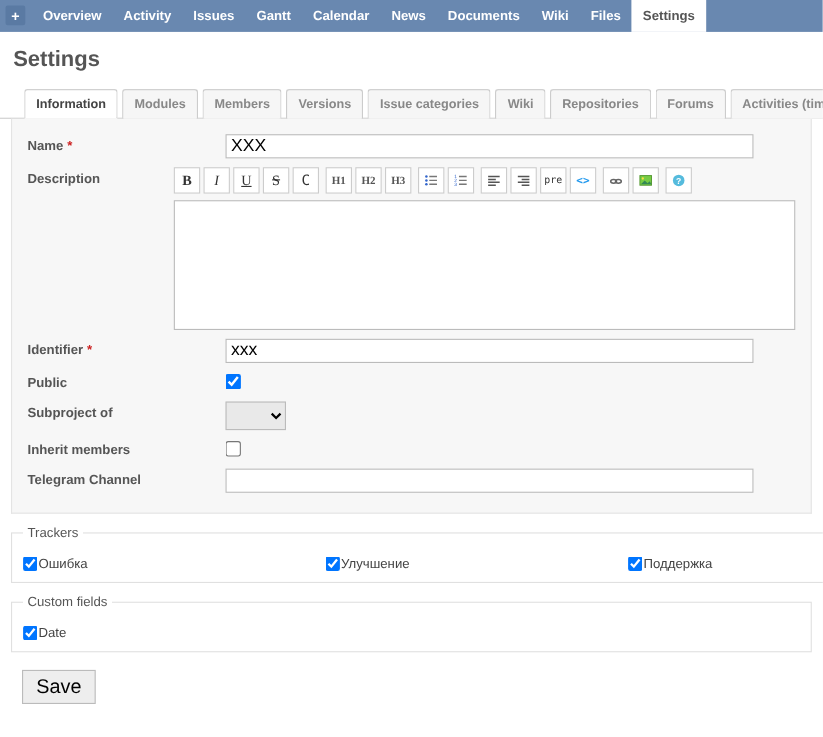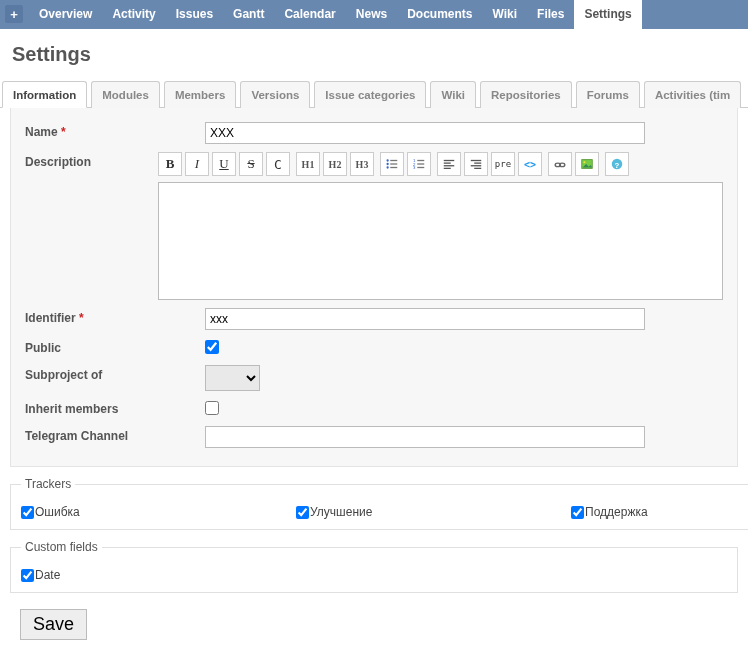--- a/index.html
+++ b/index.html
@@ -51,21 +51,21 @@
   font-size: 20px;
   font-weight: bold;
   color: #555;
   padding: 14px 0 14px 12px;
 }
 
 
 .tabs {
   display: flex;
   gap: 4px;
-  padding: 0 0 0 2px;
+  padding: 0 0 0 22px;
   border-bottom: 1px solid #ccc;
 }
 .tabs .tab {
   border: 1px solid #ccc;
   border-bottom: none;
   background: #f6f6f6;
   color: #888;
   font-size: 11.5px;
   font-weight: bold;
   padding: 7px 10px 6px;
@@ -99,25 +99,25 @@
   text-align: left;
   font-weight: bold;
   color: #555;
   padding-right: 8px;
   padding-top: 3px;
   font-size: 12px;
 }
 .row .req { color: #c22; font-weight: bold; }
 .row .field { flex: 1; }
 .row input[type=text] {
-  width: 440px;
+  width: 480px;
   height: 22px;
   border: 1px solid #bbb;
   padding: 0 4px;
-  font-size: 12px;
+  font-size: 16px;
 }
 .row input[type=checkbox] {
   width: 14px;
   height: 14px;
   margin-top: 2px;
 }
 .row select {
   width: 55px;
   height: 26px;
   border: 1px solid #bbb;

